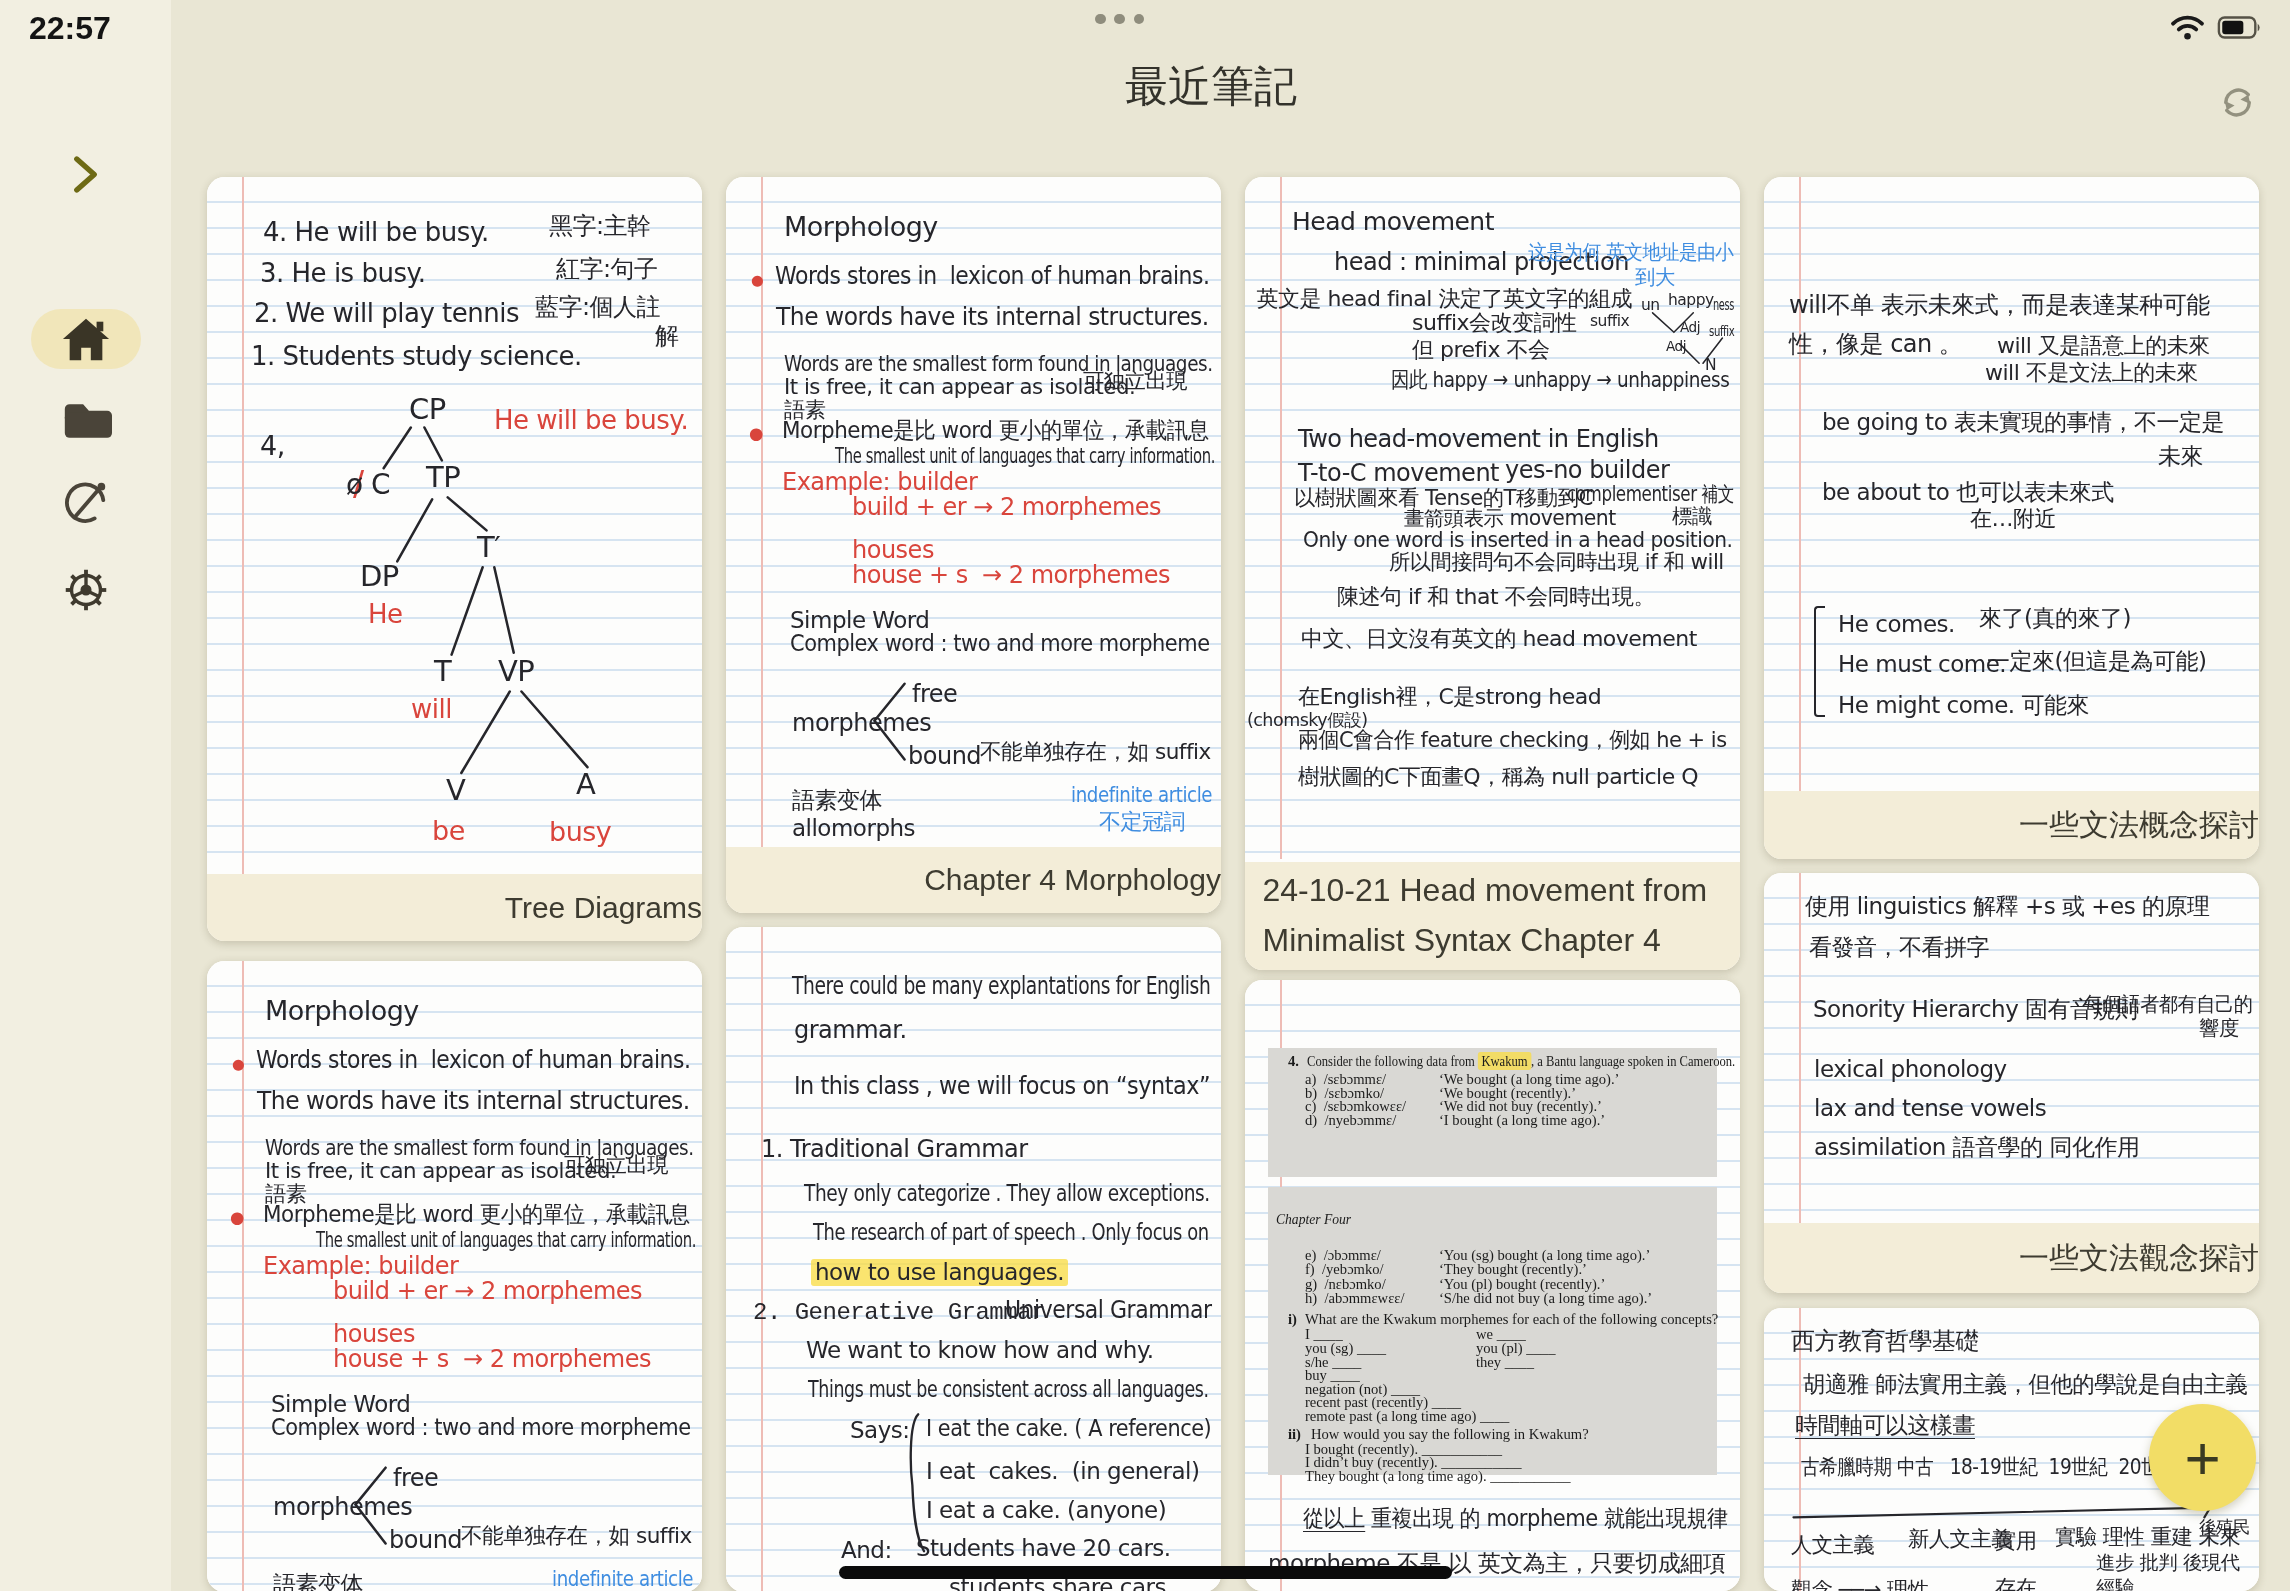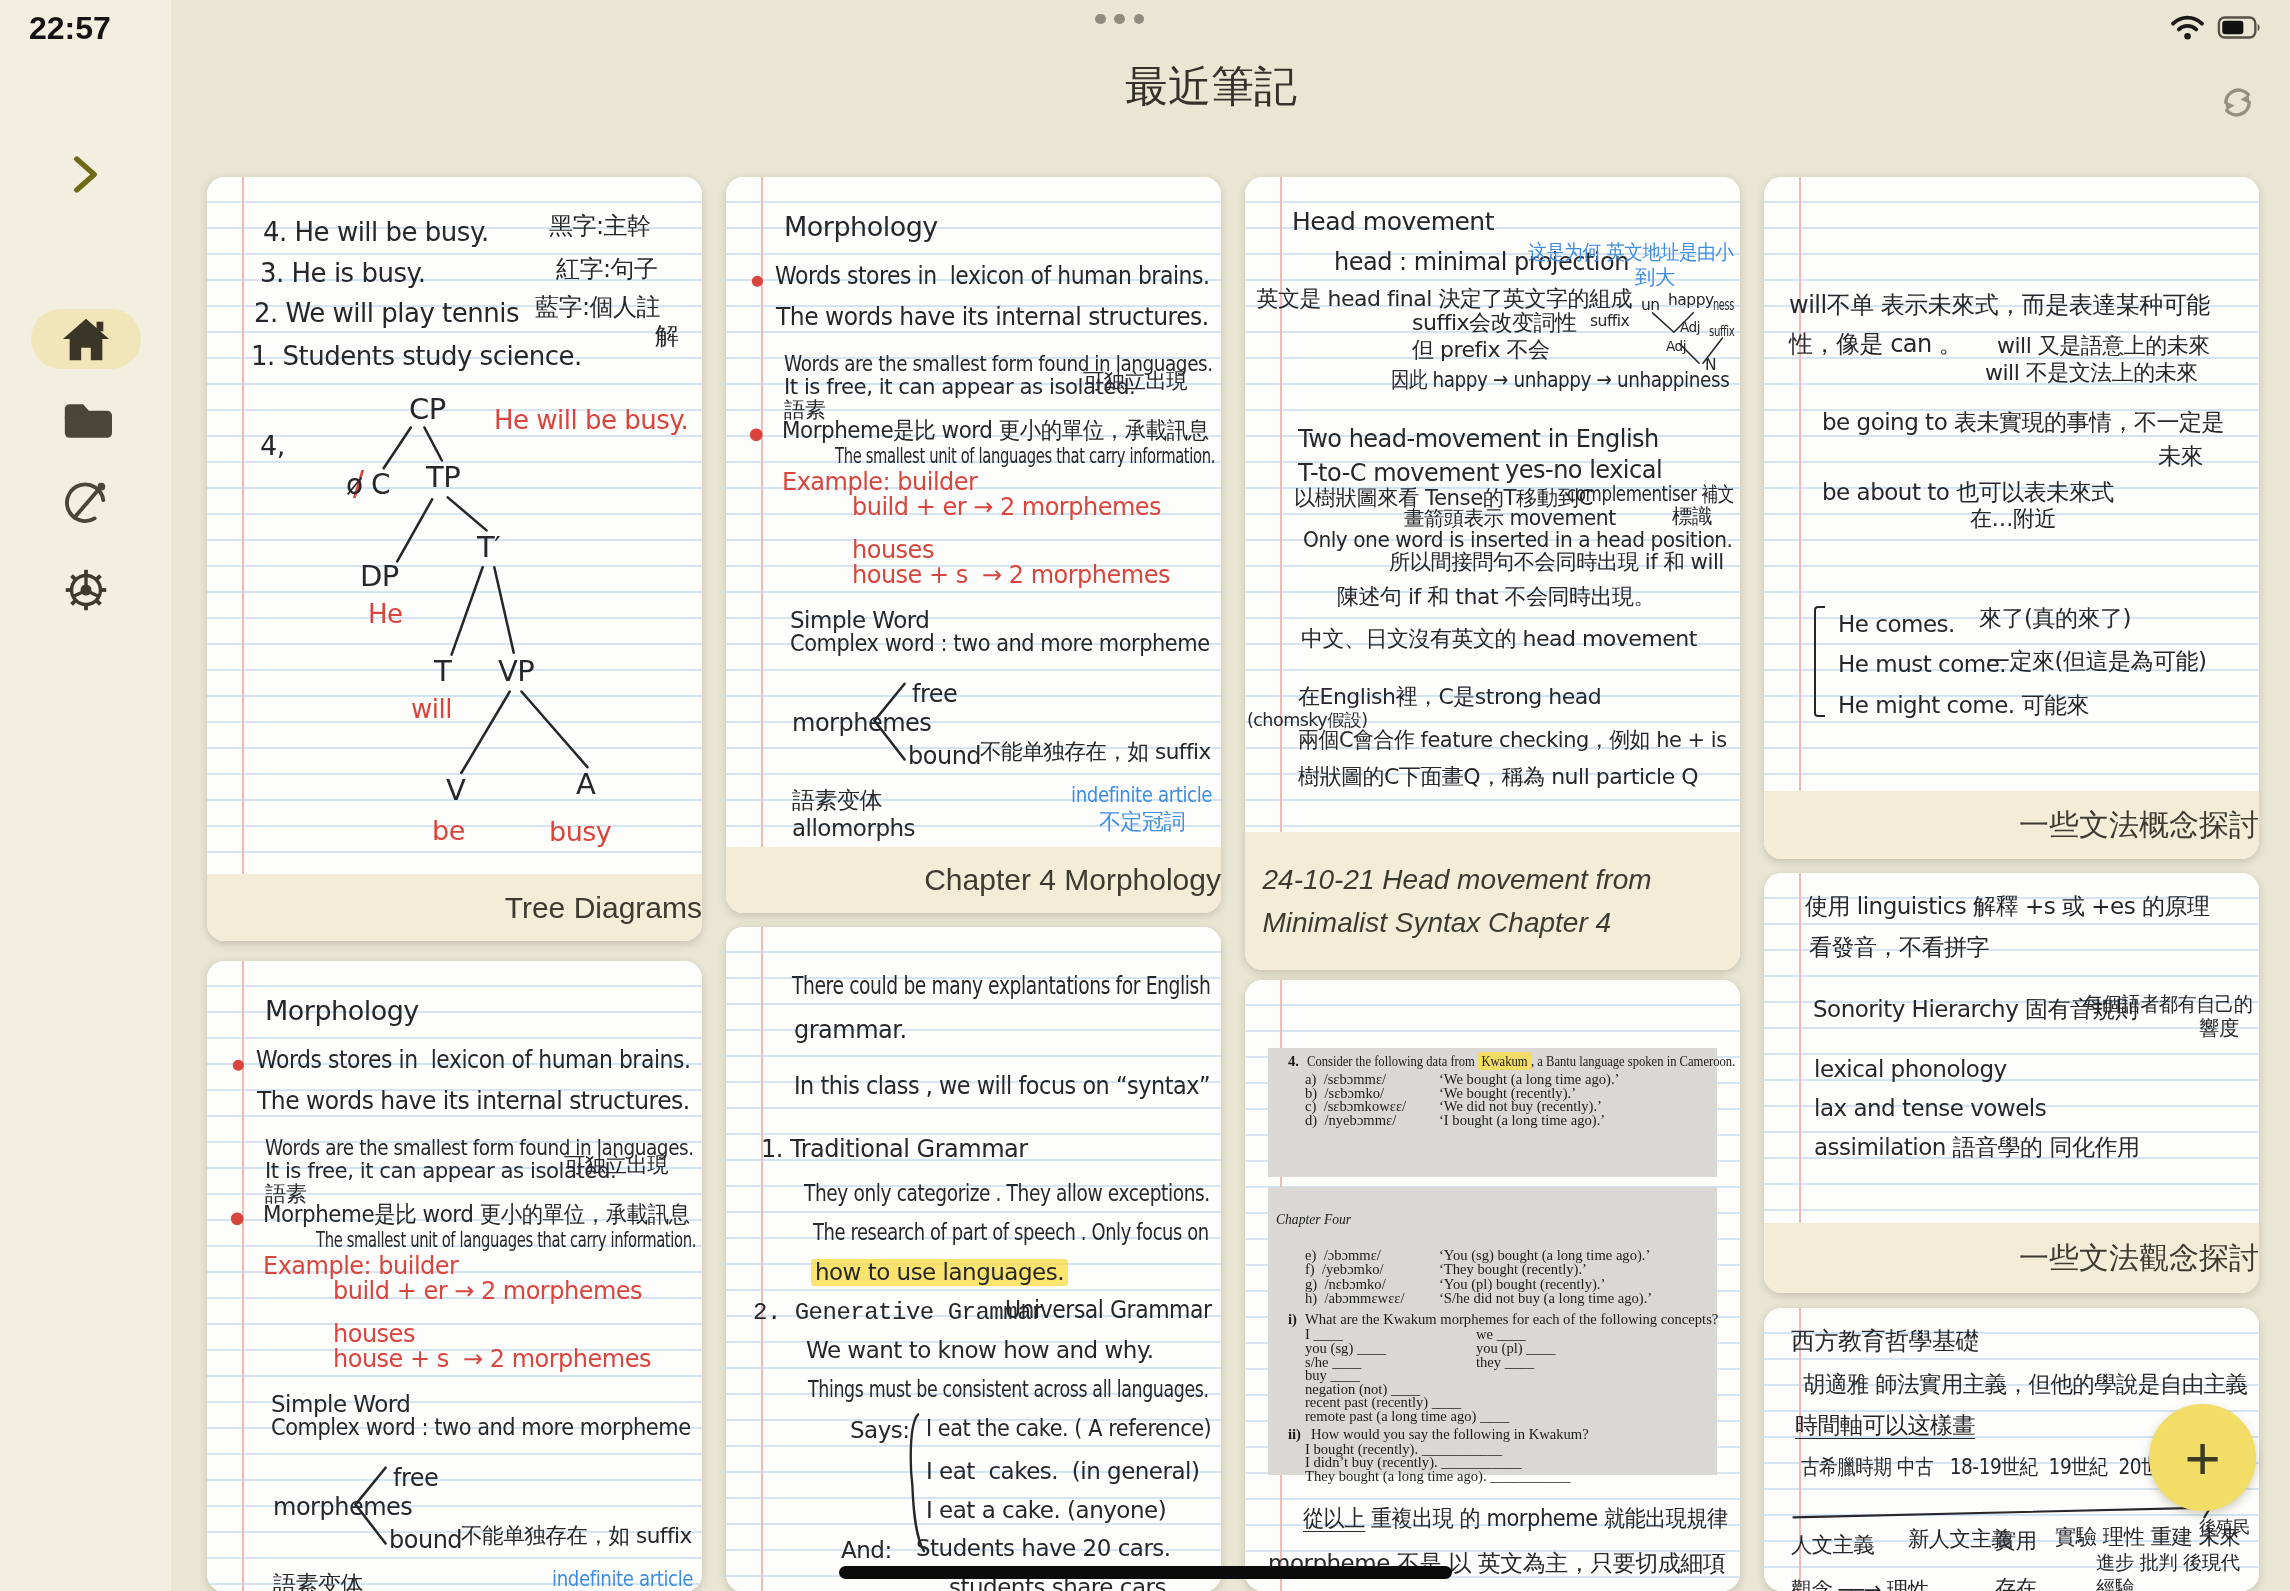--- a/index.html
+++ b/index.html
@@ -216,36 +216,36 @@
           <span class="line hw" style="left: 396px; top: 120px; font-size: 15.5px;">un</span>
           <span class="line hw" style="left: 423px; top: 115px; font-size: 15.5px;">happy</span>
           <span class="line hw" style="left: 468px; top: 120px; font-size: 15.5px; transform: scaleX(0.629);">ness</span>
           <span class="line hw" style="left: 435px; top: 143px; font-size: 13.6px;">Adj</span>
           <span class="line hw" style="left: 464px; top: 147px; font-size: 13.6px; transform: scaleX(0.743);">suffix</span>
           <span class="line hw" style="left: 421px; top: 162px; font-size: 13.6px;">Adj</span>
           <span class="line hw" style="left: 460px; top: 180px; font-size: 15.5px;">N</span>
           <span class="line hw" style="left: 146px; top: 191px; font-size: 22px; transform: scaleX(0.837);">因此 happy → unhappy → unhappiness</span>
           <span class="line hw" style="left: 53px; top: 250px; font-size: 24px;">Two head-movement in English</span>
           <span class="line hw" style="left: 53px; top: 284px; font-size: 24px;">T-to-C movement</span>
-          <span class="line hw" style="left: 260px; top: 281px; font-size: 24px;">yes-no lexical</span>
+          <span class="line hw" style="left: 260px; top: 281px; font-size: 24px;">yes-no builder</span>
           <span class="line hw" style="left: 49px; top: 309px; font-size: 21.3px;">以樹狀圖來看 Tense的T移動到C</span>
           <span class="line hw" style="left: 322px; top: 306px; font-size: 20.4px; transform: scaleX(0.819);">complementiser 補文</span>
           <span class="line hw" style="left: 159px; top: 330px; font-size: 20.4px;">畫箭頭表示 movement</span>
           <span class="line hw" style="left: 427px; top: 328px; font-size: 20.4px;">標識</span>
           <span class="line hw" style="left: 58px; top: 351px; font-size: 21.3px; transform: scaleX(0.947);">Only one word is inserted in a head position.</span>
           <span class="line hw" style="left: 144px; top: 373px; font-size: 21.3px;">所以間接問句不会同時出現 if 和 will</span>
           <span class="line hw" style="left: 92px; top: 408px; font-size: 22px;">陳述句 if 和 that 不会同時出現。</span>
           <span class="line hw" style="left: 56px; top: 450px; font-size: 22px;">中文、日文沒有英文的 head movement</span>
           <span class="line hw" style="left: 53px; top: 508px; font-size: 22px;">在English裡，C是strong head</span>
           <span class="line hw" style="left: 1.9px; top: 534px; font-size: 17.5px;">(chomsky假設)</span>
           <span class="line hw" style="left: 53px; top: 551px; font-size: 22px; transform: scaleX(0.951);">兩個C會合作 feature checking，例如 he + is</span>
           <span class="line hw" style="left: 53px; top: 588px; font-size: 22px;">樹狀圖的C下面畫Q，稱為 null particle Q</span>
         </div>
     </div>
-    <div class="cfooter left" style="height:138px;font-size:28px;font-style:italic;">
+    <div class="cfooter left" style="height:108px;font-size:32px;">
         <span>24-10-21 Head movement from Minimalist Syntax Chapter 4</span>
       </div>
   </div>
 
   <div class="card" style="left:1764px;top:177px;height:682px;">
     <div class="paper" style="height:614px;">
       <div class="bracket" style="left:50px;top:429px;height:107px;"></div>
       <div class="lines-layer">
           <span class="line hw" style="left: 25px; top: 116px; font-size: 24px;">will不单 表示未來式，而是表達某种可能</span>
           <span class="line hw" style="left: 25px; top: 155px; font-size: 24px;">性，像是 can 。</span>

